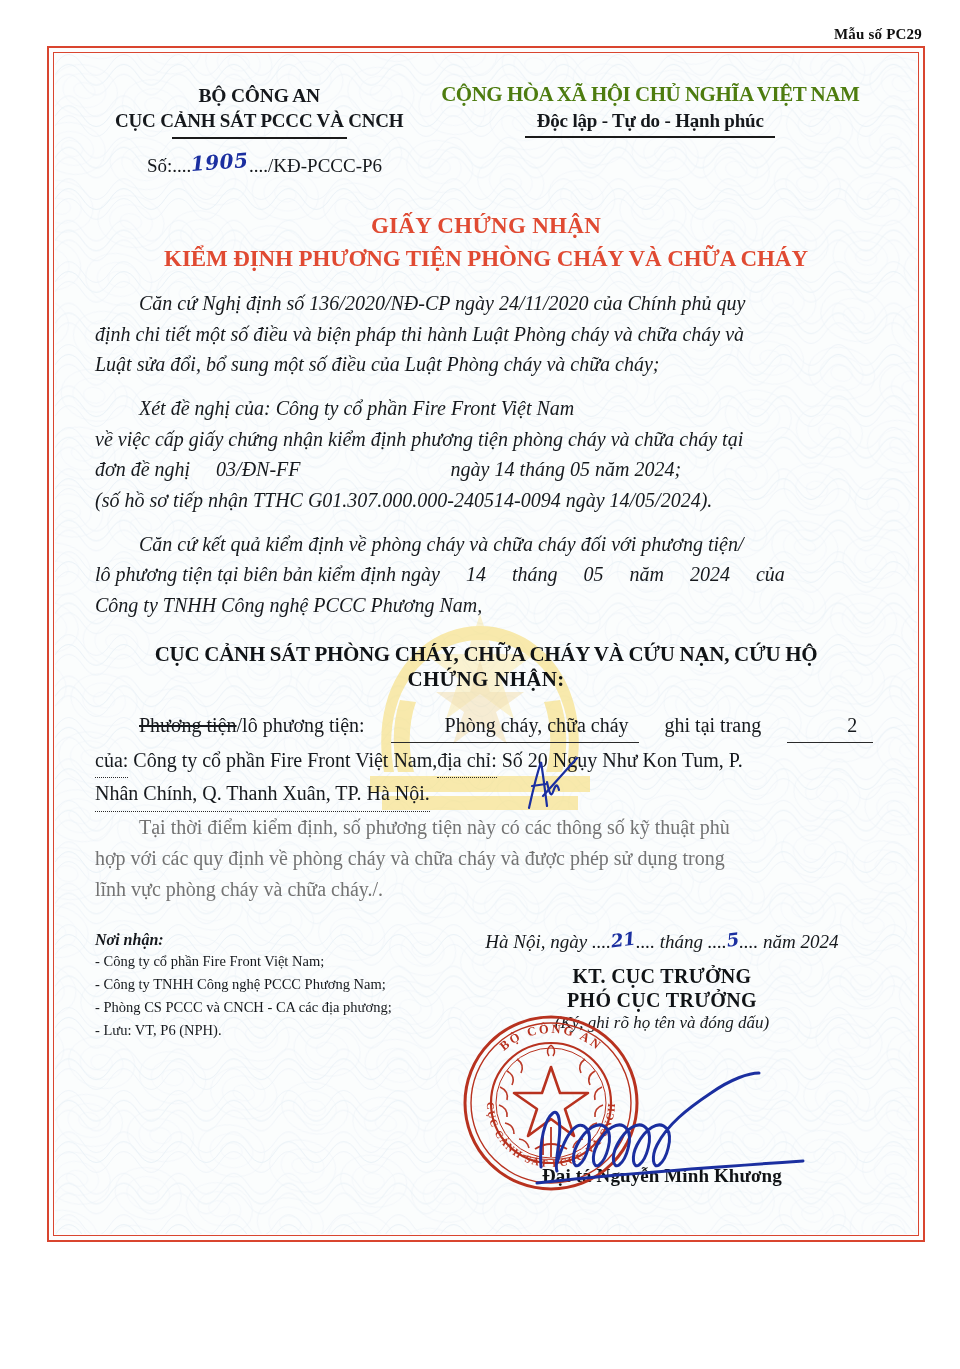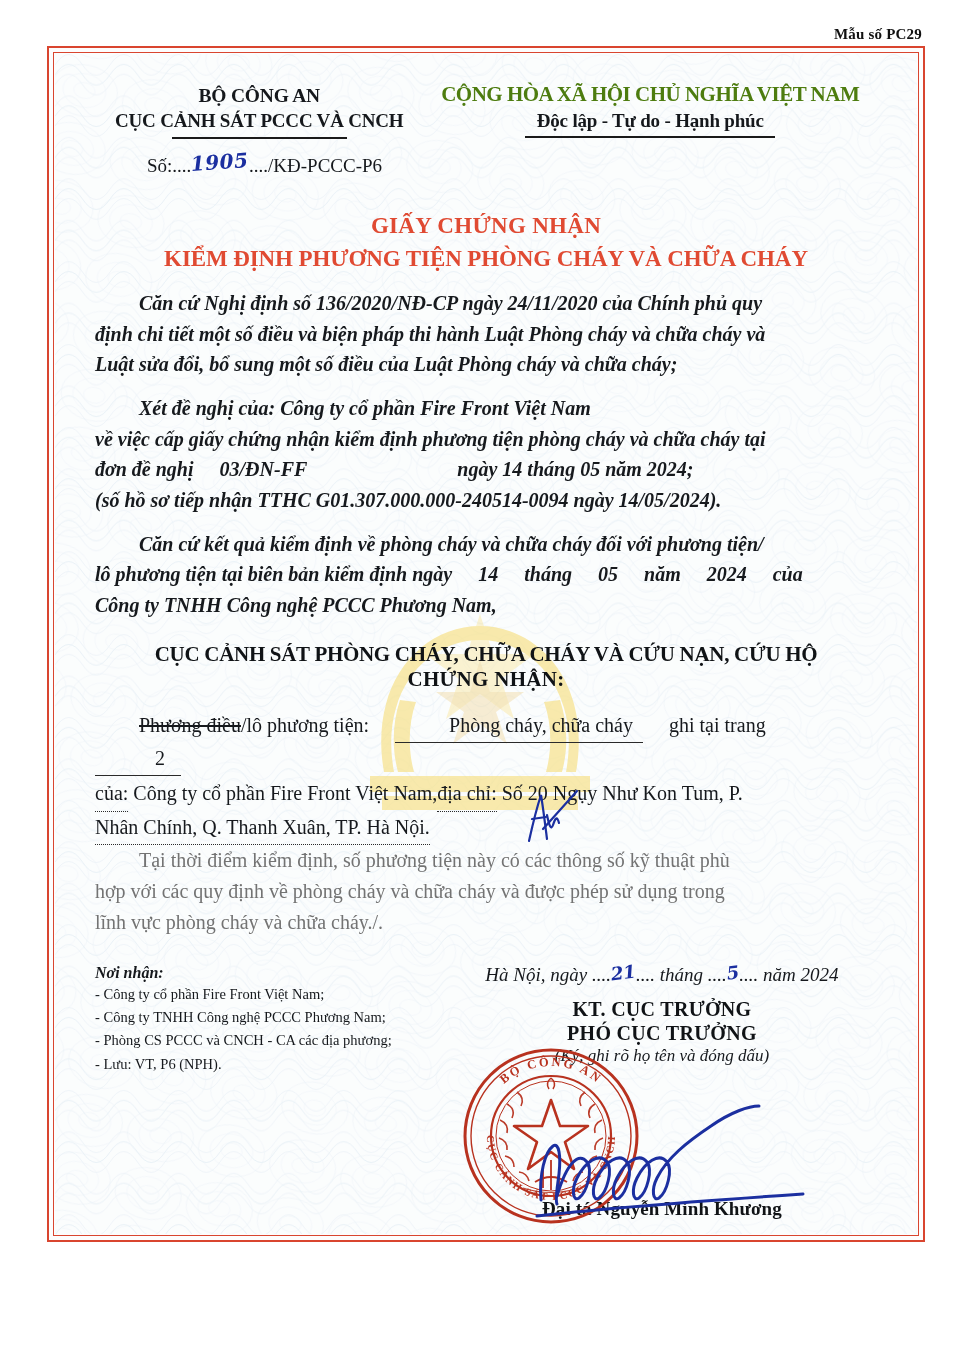--- a/index.html
+++ b/index.html
@@ -92,21 +92,21 @@
     letter-spacing:.3px;line-height:1.3;
   }
   .title2{
     color:#e04a32;font-weight:bold;font-size:23px;
     letter-spacing:-.1px;line-height:1.35;margin-top:2px;white-space:nowrap;
   }
 
   
   .para{
     font-style:italic;font-size:20px;color:#16191d;
-    line-height:1.52;margin-top:14px;text-align:left;font-weight:bold;
+    line-height:1.52;margin-top:14px;text-align:left;
   }
   .para.indent{text-indent:44px;}
   .para .nm{font-style:italic;}
 
   .gap-sm{display:inline-block;width:26px;}
   .gap-lg{display:inline-block;width:150px;}
 
   
   .center-bold{
     text-align:center;font-weight:bold;font-size:21px;
@@ -277,21 +277,21 @@
     <div class="para indent">
       <span>Căn cứ kết quả kiểm định về phòng cháy và chữa cháy đối với phương tiện/</span><br>
       <span>lô phương tiện tại biên bản kiểm định ngày</span><span class="gap-sm"></span><span>14</span><span class="gap-sm"></span><span>tháng</span><span class="gap-sm"></span><span>05</span><span class="gap-sm"></span><span>năm</span><span class="gap-sm"></span><span>2024</span><span class="gap-sm"></span><span>của</span><br>
       <span>Công ty TNHH Công nghệ PCCC Phương Nam,</span>
     </div>
 
     <div class="center-bold">CỤC CẢNH SÁT PHÒNG CHÁY, CHỮA CHÁY VÀ CỨU NẠN, CỨU HỘ</div>
     <div class="center-bold2">CHỨNG NHẬN:</div>
 
     <div class="cert indent">
-      <span class="strike">Phương điều</span><span>/lô phương tiện:</span><span class="gap-sm"></span><span class="ul-solid">Phòng cháy, chữa cháy</span><span class="gap-sm"></span><span>ghi tại trang</span><span class="gap-sm"></span><span class="ul-num">2</span>
+      <span class="strike">Phương tiện</span><span>/lô phương tiện:</span><span class="gap-sm"></span><span class="ul-solid">Phòng cháy, chữa cháy</span><span class="gap-sm"></span><span>ghi tại trang</span><span class="gap-sm"></span><span class="ul-num">2</span>
     </div>
     <div class="cert" style="margin-top:2px;">
       <span class="ul-dot">của:</span>
       <span>Công ty cổ phần Fire Front Việt Nam,</span><span class="ul-dot">địa chỉ:</span>
       <span>Số 20 Ngụy Như Kon Tum, P.</span><br>
       <span class="ul-dot">Nhân Chính, Q. Thanh Xuân, TP. Hà Nội.</span>
     </div>
 
     <div class="final indent" style="position:relative;">
       <span>Tại thời điểm kiểm định, số phương tiện này có các thông số kỹ thuật phù</span><br>

